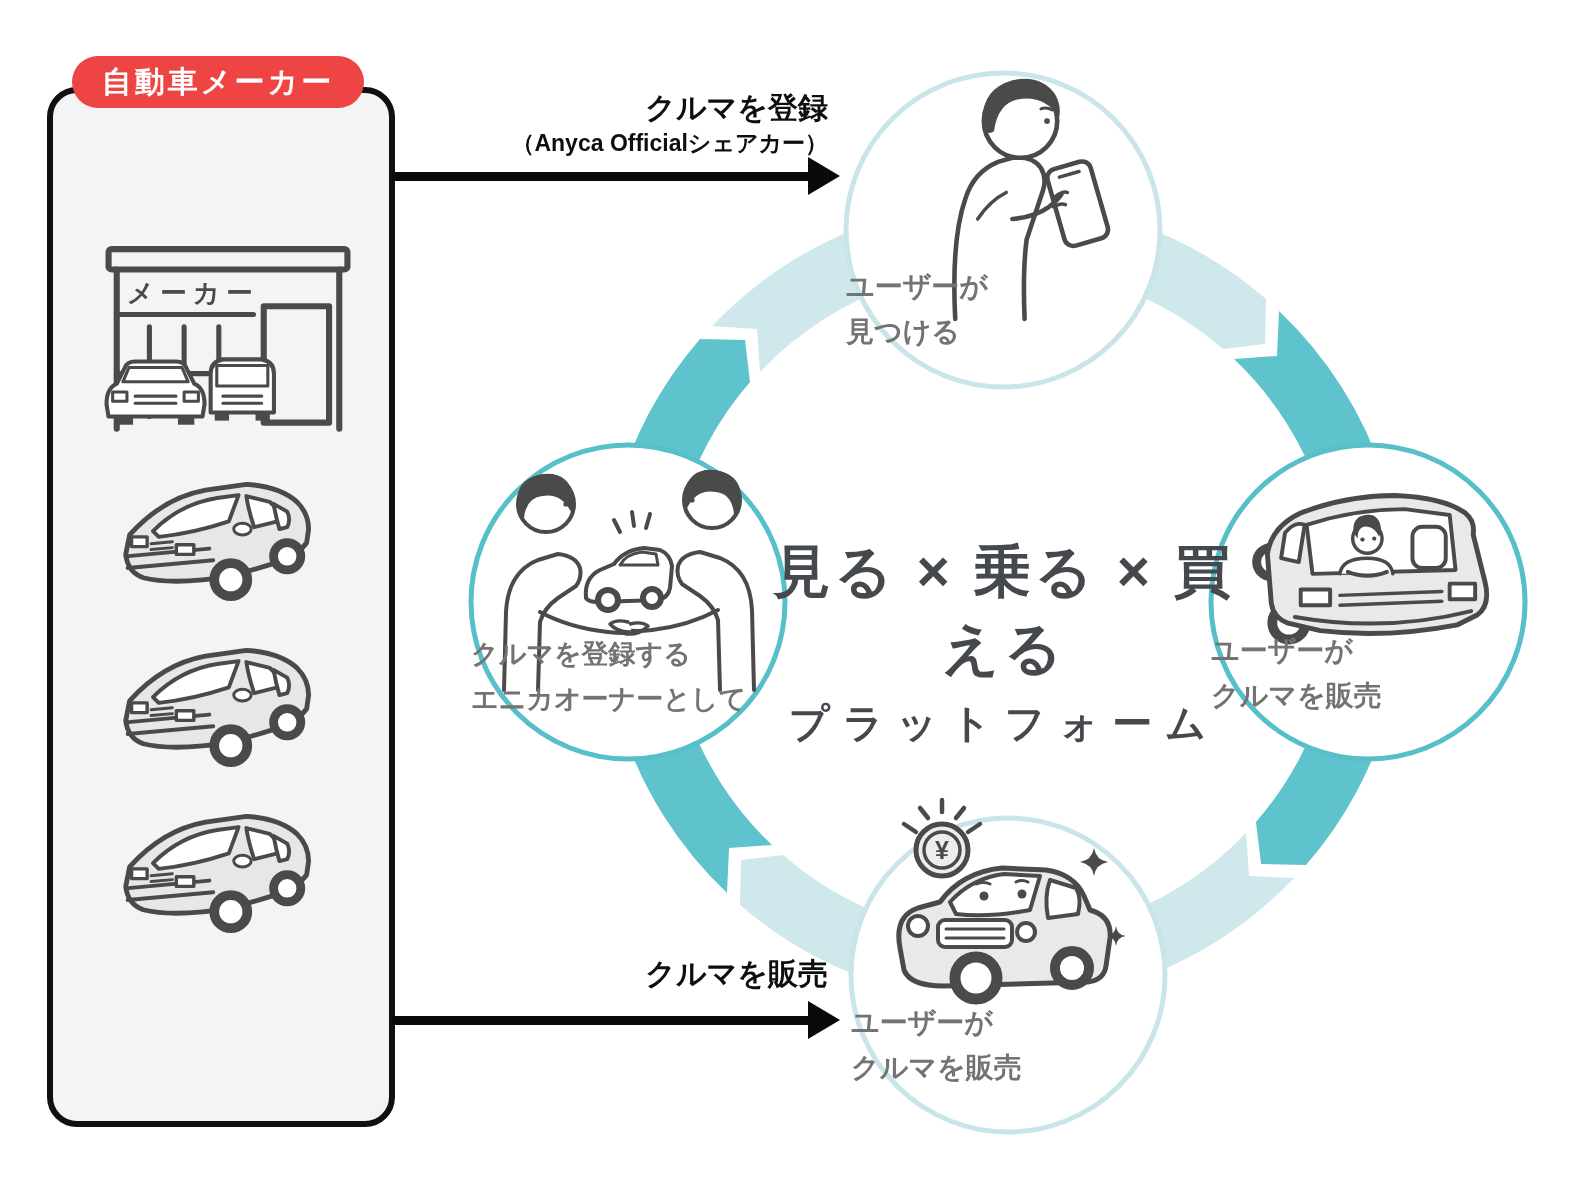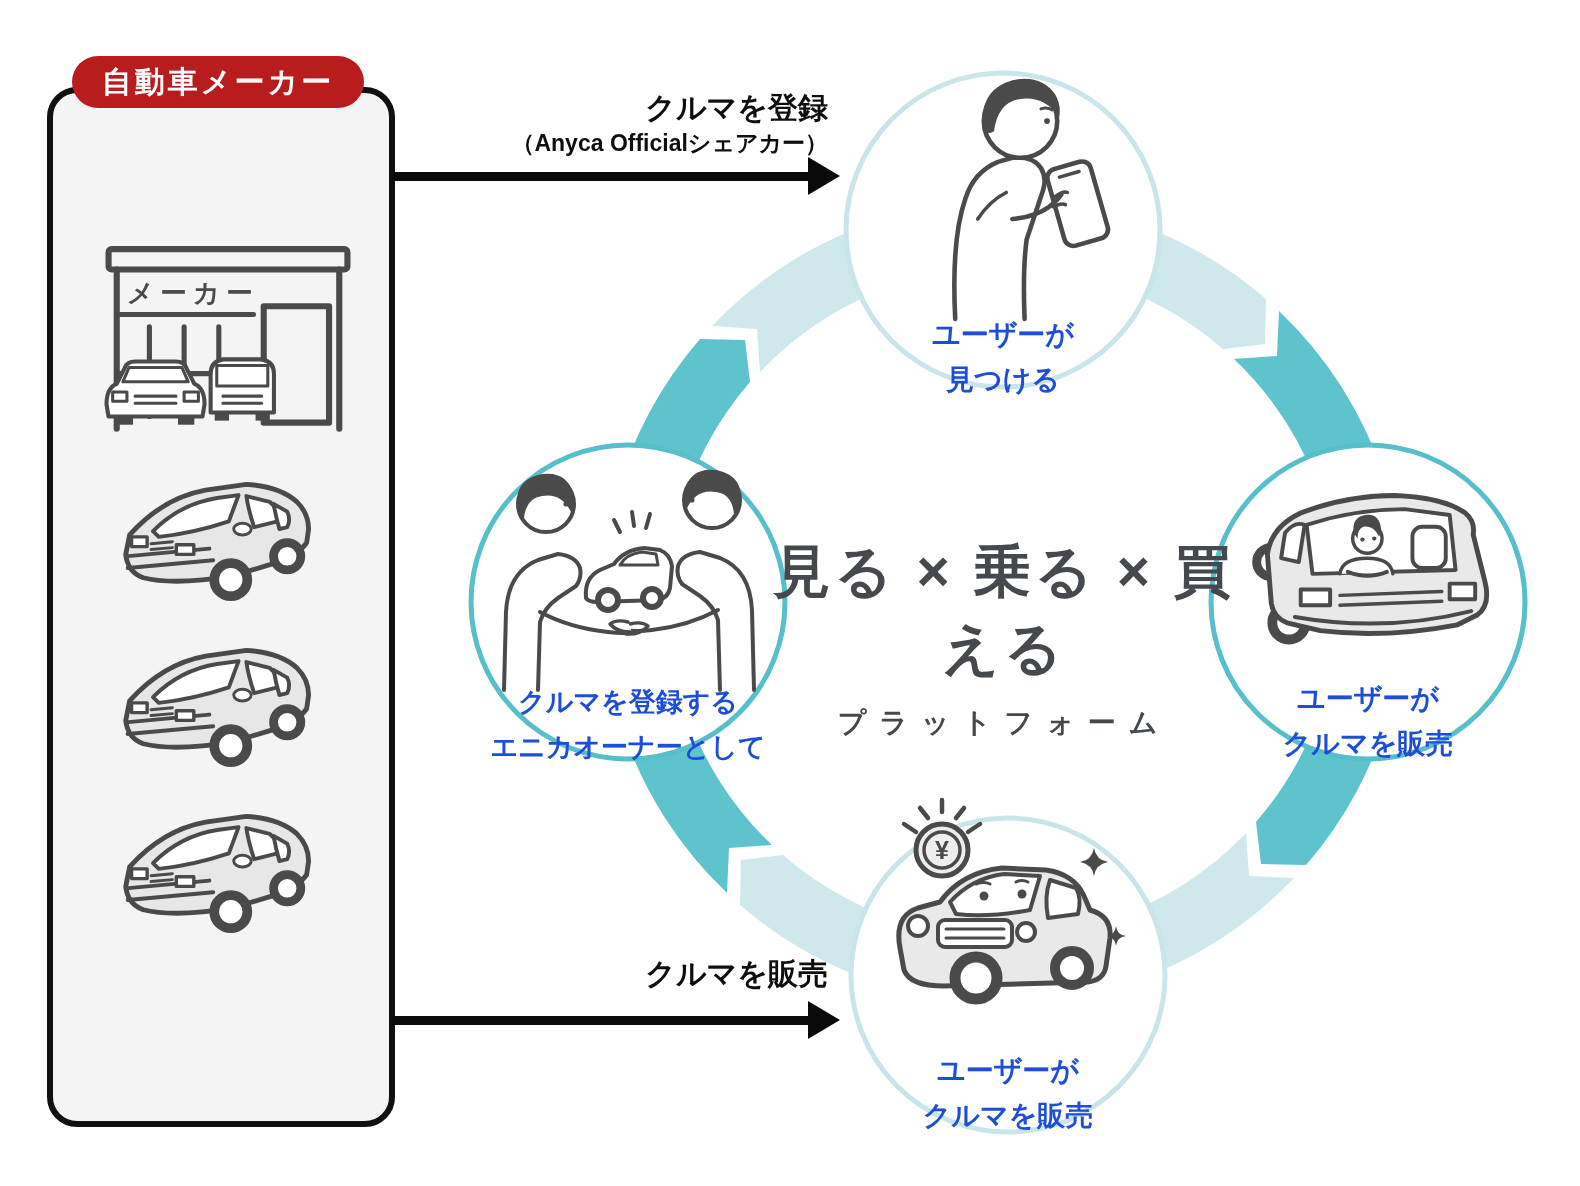--- a/index.html
+++ b/index.html
@@ -2,36 +2,36 @@
 <html><head>
 <meta charset="utf-8">
 <style>
   html,body{margin:0;padding:0;background:#ffffff;}
   #stage{position:relative;width:1580px;height:1186px;background:#ffffff;overflow:hidden;
          font-family:"Liberation Sans","DejaVu Sans",sans-serif;}
   .abs{position:absolute;}
   
   .panel{left:47px;top:87px;width:348px;height:1040px;box-sizing:border-box;
          background:#f4f4f4;border:6px solid #101010;border-radius:30px;}
-  .panel-badge{left:72px;top:56px;width:292px;height:52px;background:#b91c1c;border-radius:28px;
+  .panel-badge{left:72px;top:56px;width:292px;height:52px;background:#ef4444;border-radius:28px;
          display:flex;align-items:center;justify-content:center;z-index:3;}
   .panel-badge span{color:#ffffff;font-size:30px;font-weight:bold;letter-spacing:3px;}
   
   .arrow-line{height:9px;background:#0a0a0a;}
   .arrow-head{width:0;height:0;border-top:19px solid transparent;border-bottom:19px solid transparent;
          border-left:32px solid #0a0a0a;}
   .arrow-label{width:430px;text-align:right;color:#0e0e0e;font-weight:bold;}
   .lbl-main{font-size:30px;}
   .lbl-sub{font-size:23px;}
   
-  .node-caption{width:314px;text-align:center;color:#1d4ed8;font-weight:bold;
-         font-size:28px;line-height:45px;margin-top:48px;}
+  .node-caption{width:314px;color:#737373;font-weight:bold;
+         font-size:28px;line-height:45px;}
   .center-title{left:758px;top:534px;width:492px;text-align:center;color:#45494e;font-weight:bold;}
   .center-l1{font-size:57px;letter-spacing:4px;}
-  .center-l2{font-size:28px;letter-spacing:13px;margin-top:16px;}
+  .center-l2{font-size:40px;letter-spacing:13px;margin-top:8px;}
   svg text{font-family:"Liberation Sans","DejaVu Sans",sans-serif;}
 </style>
 </head>
 <body>
 
 <div id="stage">
 
   <svg class="abs" style="left:0;top:0;" width="1580" height="1186" viewBox="0 0 1580 1186">
 
     <g>

